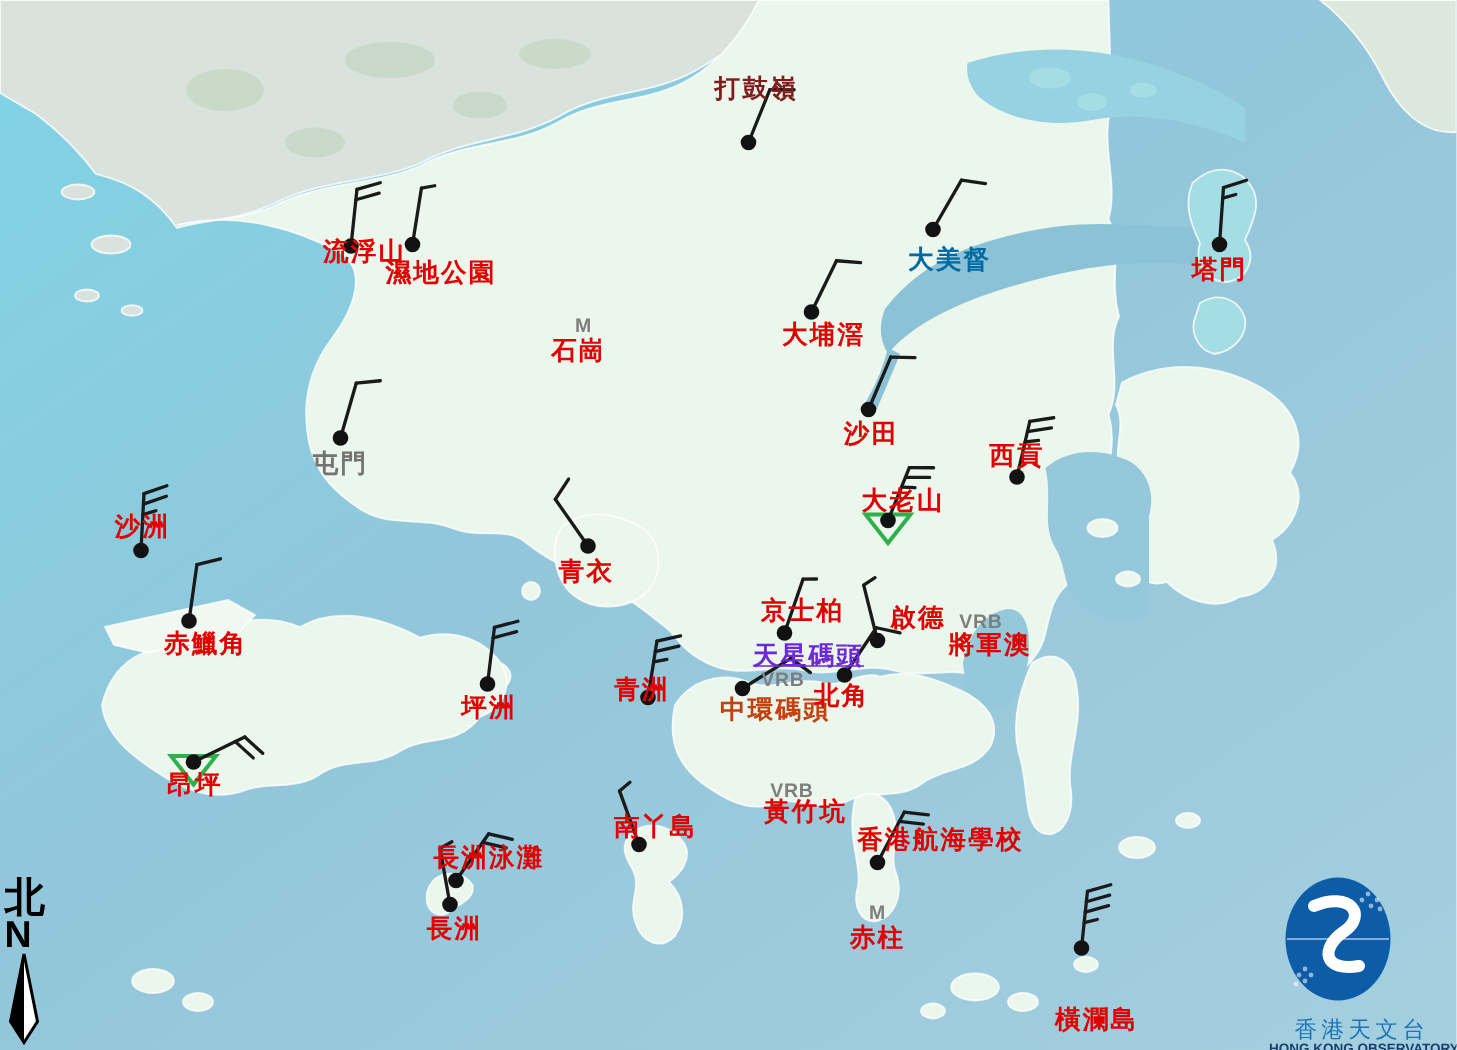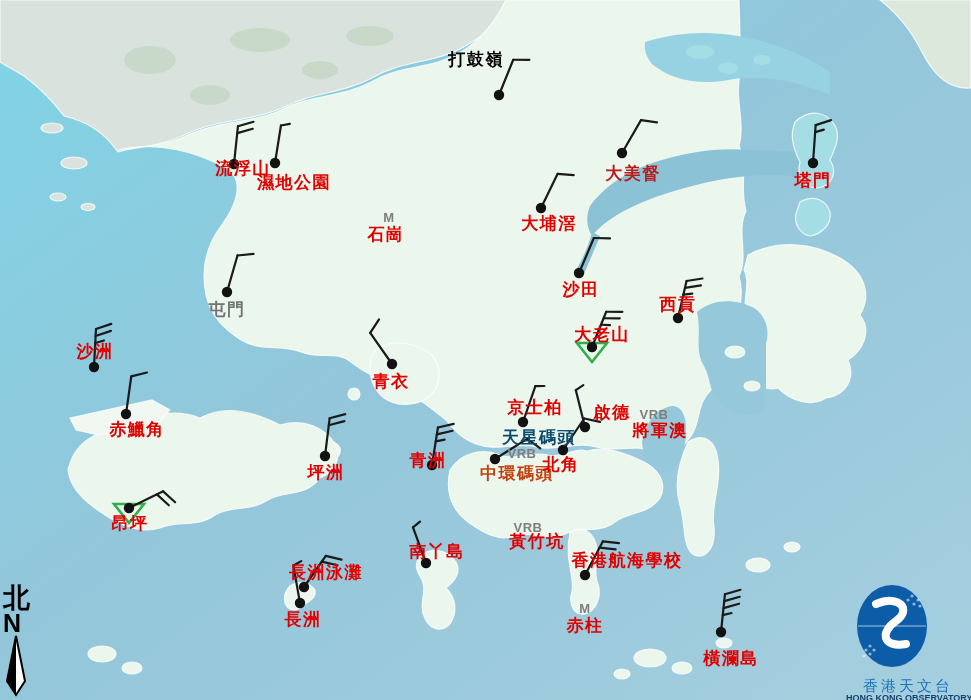--- a/index.html
+++ b/index.html
@@ -121,21 +121,21 @@
 
   <div id="stations">
       <div>
         <svg class="barb-svg" width="160" height="160" viewBox="0 0 160 160" style="left: 419px; top: 15px;">
           <g transform="rotate(22 80 80)" stroke="#1a1a1a" stroke-width="2.2" stroke-linecap="round">
             <line x1="80" y1="80" x2="80" y2="42"></line>
             <line x1="80" y1="42" x2="95" y2="36"></line>
           </g>
           <circle cx="80" cy="80" r="5.2" fill="#121212"></circle>
         </svg>
-        <div class="station-label" style="left: 476px; top: 59px; color: #000000;">打鼓嶺</div>
+        <div class="station-label" style="left: 504px; top: 59px; color: #7f1d1d;">打鼓嶺</div>
       </div>
       <div>
         <svg class="barb-svg" width="160" height="160" viewBox="0 0 160 160" style="left: 154px; top: 84px;">
           <g transform="rotate(6 80 80)" stroke="#1a1a1a" stroke-width="2.2" stroke-linecap="round">
             <line x1="80" y1="80" x2="80" y2="42"></line>
             <line x1="80" y1="42" x2="95" y2="36"></line>
             <line x1="80" y1="49" x2="95" y2="43"></line>
           </g>
           <circle cx="80" cy="80" r="5.2" fill="#121212"></circle>
         </svg>
@@ -156,21 +156,21 @@
         <div class="station-label" style="left: 386px; top: 202px; color: rgb(224, 0, 0); margin-top: 32px;">石崗</div>
       </div>
       <div>
         <svg class="barb-svg" width="160" height="160" viewBox="0 0 160 160" style="left: 542px; top: 73px;">
           <g transform="rotate(30 80 80)" stroke="#1a1a1a" stroke-width="2.2" stroke-linecap="round">
             <line x1="80" y1="80" x2="80" y2="42"></line>
             <line x1="80" y1="42" x2="95" y2="36"></line>
           </g>
           <circle cx="80" cy="80" r="5.2" fill="#121212"></circle>
         </svg>
-        <div class="station-label" style="left: 633px; top: 173px; color: #b91c1c;">大美督</div>
+        <div class="station-label" style="left: 633px; top: 173px; color: #0369a1;">大美督</div>
       </div>
       <div>
         <svg class="barb-svg" width="160" height="160" viewBox="0 0 160 160" style="left: 733px; top: 83px;">
           <g transform="rotate(4 80 80)" stroke="#1a1a1a" stroke-width="2.2" stroke-linecap="round">
             <line x1="80" y1="80" x2="80" y2="42"></line>
             <line x1="80" y1="42" x2="95" y2="36"></line>
             <line x1="80" y1="49" x2="88.5" y2="46"></line>
           </g>
           <circle cx="80" cy="80" r="5.2" fill="#121212"></circle>
         </svg>
@@ -301,21 +301,21 @@
           <g transform="rotate(-14 80 80)" stroke="#1a1a1a" stroke-width="2.2" stroke-linecap="round">
             <line x1="80" y1="80" x2="80" y2="42"></line>
             <line x1="80" y1="42" x2="88.5" y2="39"></line>
           </g>
           <circle cx="80" cy="80" r="5.2" fill="#121212"></circle>
         </svg>
         <div class="station-label" style="left: 597px; top: 412px; color: rgb(224, 0, 0); margin-left: 15px;">啟德</div>
       </div>
       <div>
         <div class="station-marker" style="left: 522px; top: 453px; color: rgb(126, 126, 126);">VRB</div>
-        <div class="station-label" style="left: 539px; top: 437px; color: #0c4a6e;">天星碼頭</div>
+        <div class="station-label" style="left: 539px; top: 437px; color: #6d28d9; text-decoration: underline;">天星碼頭</div>
       </div>
       <div>
         <svg class="barb-svg" width="160" height="160" viewBox="0 0 160 160" style="left: 415px; top: 379px;">
           <g transform="rotate(58 80 80)" stroke="#1a1a1a" stroke-width="2.2" stroke-linecap="round">
             <line x1="80" y1="80" x2="80" y2="42"></line>
             <line x1="80" y1="42" x2="95" y2="36"></line>
           </g>
           <circle cx="80" cy="80" r="5.2" fill="#121212"></circle>
         </svg>
         <div class="station-label" style="left: 517px; top: 473px; color: #c2410c;">中環碼頭</div>
@@ -357,21 +357,21 @@
         <svg class="barb-svg" width="160" height="160" viewBox="0 0 160 160" style="left: 641px; top: 552px;">
           <g transform="rotate(6 80 80)" stroke="#1a1a1a" stroke-width="2.2" stroke-linecap="round">
             <line x1="80" y1="80" x2="80" y2="42"></line>
             <line x1="80" y1="42" x2="95" y2="36"></line>
             <line x1="80" y1="49" x2="95" y2="43"></line>
             <line x1="80" y1="56" x2="95" y2="50"></line>
             <line x1="80" y1="63" x2="88.5" y2="60"></line>
           </g>
           <circle cx="80" cy="80" r="5.2" fill="#121212"></circle>
         </svg>
-        <div class="station-label" style="left: 731px; top: 658px; color: rgb(224, 0, 0);">橫瀾島</div>
+        <div class="station-label" style="left: 731px; top: 680px; color: rgb(224, 0, 0);">橫瀾島</div>
       </div>
       <div>
         <svg class="barb-svg" width="160" height="160" viewBox="0 0 160 160" style="left: 346px; top: 483px;">
           <g transform="rotate(-20 80 80)" stroke="#1a1a1a" stroke-width="2.2" stroke-linecap="round">
             <line x1="80" y1="80" x2="80" y2="42"></line>
             <line x1="80" y1="42" x2="88.5" y2="39"></line>
           </g>
           <circle cx="80" cy="80" r="5.2" fill="#121212"></circle>
         </svg>
         <div class="station-label" style="left: 437px; top: 551px; color: rgb(224, 0, 0);">南丫島</div>

